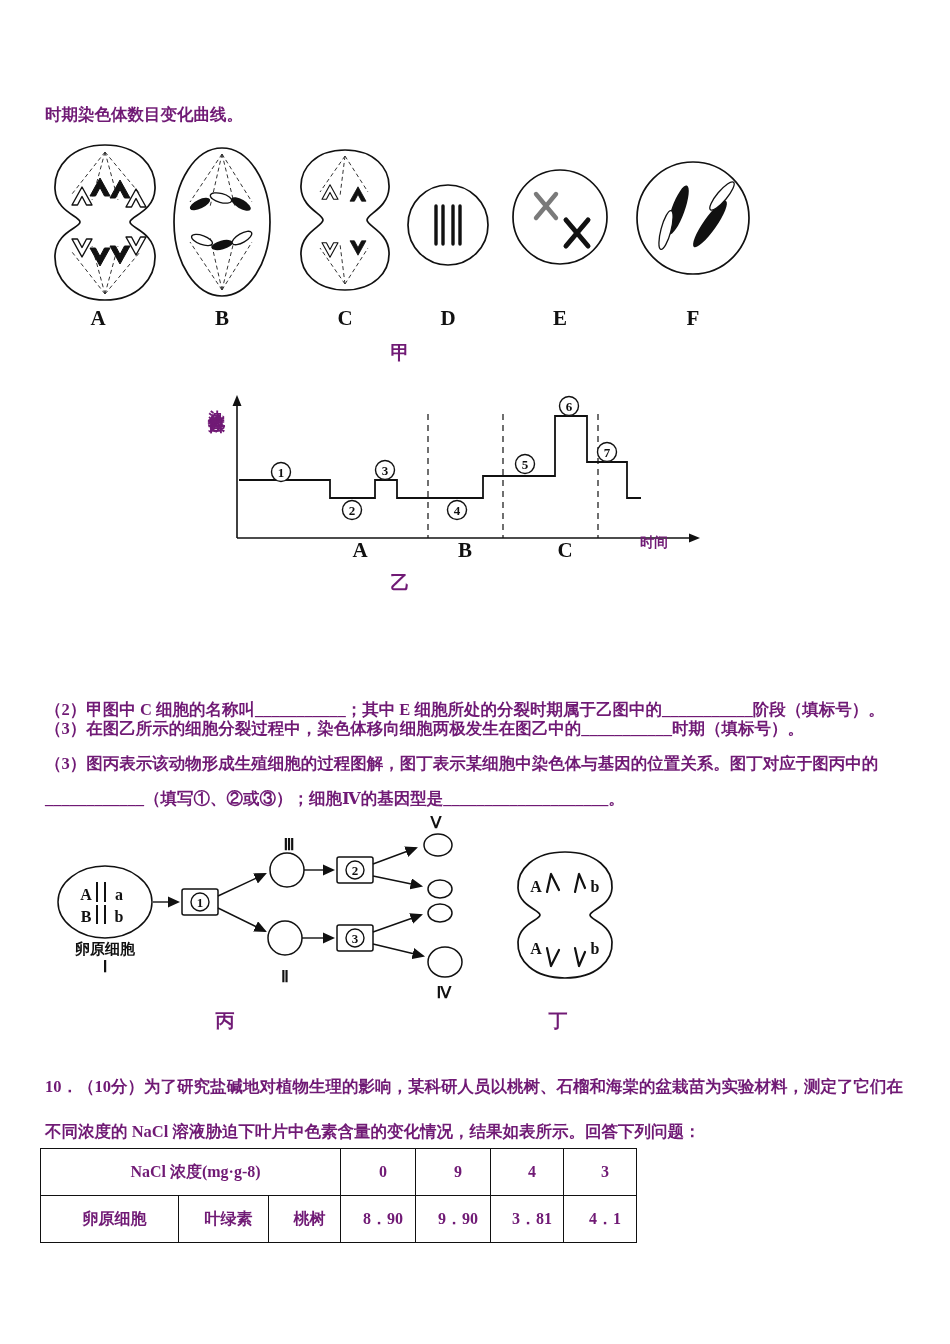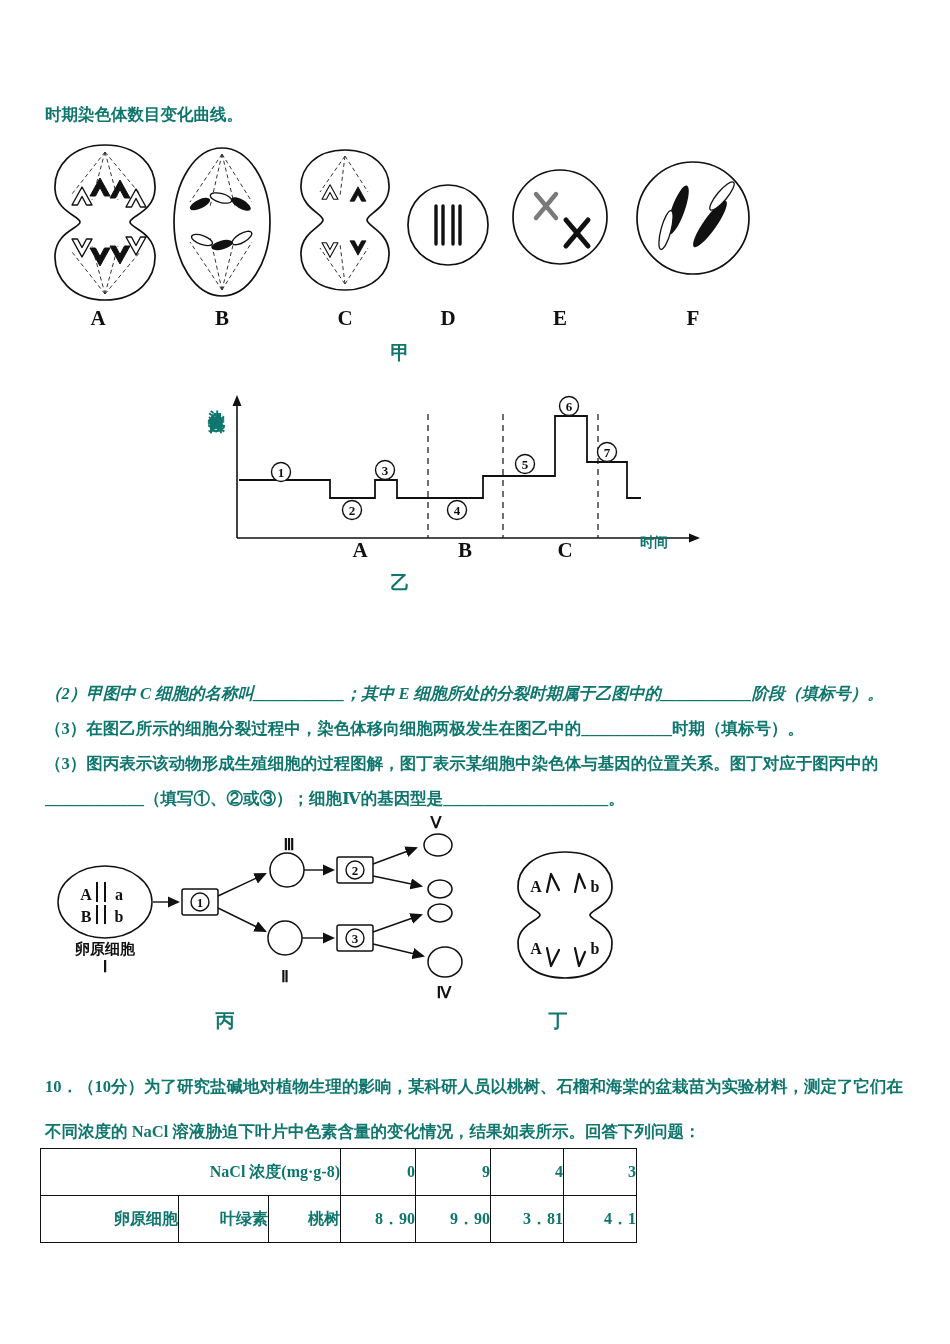--- a/index.html
+++ b/index.html
@@ -1,18 +1,18 @@
 <!DOCTYPE html>
 <html><head>
 <meta charset="utf-8">
 <style>
   html,body{margin:0;padding:0;background:#fff;}
   #page{
     position:relative;width:950px;height:1344px;background:#ffffff;
-    font-family:"Liberation Serif","DejaVu Serif",serif;color:#0f766e;overflow:hidden;
+    font-family:"Liberation Serif","DejaVu Serif",serif;color:#701a75;overflow:hidden;
   }
   .abs{position:absolute;}
   .txt{font-size:16.5px;font-weight:600;line-height:35px;}
   .caption{font-size:19px;font-weight:700;text-align:center;}
   .q{left:45px;width:874px;}
   
   .cellOutline{fill:#fff;stroke:#111;stroke-width:1.7;}
   .spindle{fill:none;stroke:#333;stroke-width:1;stroke-dasharray:4 3;}
   .chrB{fill:#111;stroke:#111;stroke-width:1;stroke-linejoin:round;}
   .chrW{fill:#fff;stroke:#111;stroke-width:1.4;stroke-linejoin:round;}
@@ -32,21 +32,21 @@
   .geneBar{stroke:#111;stroke-width:2;}
   .procBox{fill:#fff;stroke:#111;stroke-width:1.5;}
   .procArrow{stroke:#111;stroke-width:1.4;fill:none;marker-end:url(#arrowhead);}
   .ovalCell{fill:#fff;stroke:#111;stroke-width:1.5;}
   .chromStroke{stroke:#111;stroke-width:2.2;fill:none;stroke-linecap:round;}
   .ylab{writing-mode:vertical-rl;text-orientation:upright;font-size:17px;font-weight:700;letter-spacing:2px;}
   
   table.pigment{border-collapse:collapse;table-layout:fixed;}
   table.pigment td{
     border:1.6px solid #111;font-size:16px;font-weight:700;
-    padding:0 0 0 10px;height:46px;vertical-align:middle;text-align:right;
+    padding:0 0 0 10px;height:46px;vertical-align:middle;text-align:center;
   }
 </style>
 </head>
 <body>
 
 <div id="page">
 
   <div class="abs txt" style="left:45px;top:97px;">时期染色体数目变化曲线。</div>
 
   <svg class="abs" style="left:40px;top:132px;" width="720" height="200" viewBox="0 0 720 200">
@@ -173,21 +173,21 @@
     </g>
 
     <text class="svgLabel" x="165" y="165">A</text>
     <text class="svgLabel" x="270" y="165">B</text>
     <text class="svgLabel" x="370" y="165">C</text>
   </svg>
 
   <div class="abs" style="left:640px;top:534px;font-size:14px;font-weight:700;">时间</div>
   <div class="abs caption" style="left:360px;top:570px;width:80px;">乙</div>
 
-  <div class="abs txt q" style="top:676px;font-style:italic;">（2）甲图中 C 细胞的名称叫___________；其中 E 细胞所处的分裂时期属于乙图中的___________阶段（填标号）。</div>
+  <div class="abs txt q" style="top:692px;">（2）甲图中 C 细胞的名称叫___________；其中 E 细胞所处的分裂时期属于乙图中的___________阶段（填标号）。</div>
   <div class="abs txt q" style="top:711px;">（3）在图乙所示的细胞分裂过程中，染色体移向细胞两极发生在图乙中的___________时期（填标号）。</div>
   <div class="abs txt q" style="top:746px;">（3）图丙表示该动物形成生殖细胞的过程图解，图丁表示某细胞中染色体与基因的位置关系。图丁对应于图丙中的____________（填写①、②或③）；细胞Ⅳ的基因型是____________________。</div>
 
   <svg class="abs" style="left:40px;top:812px;" width="480" height="210" viewBox="0 0 480 210">
     <defs>
       <marker id="arrowhead" markerWidth="9" markerHeight="8" refX="7.5" refY="4" orient="auto">
         <polygon points="0,0 9,4 0,8" fill="#111"></polygon>
       </marker>
     </defs>
 

